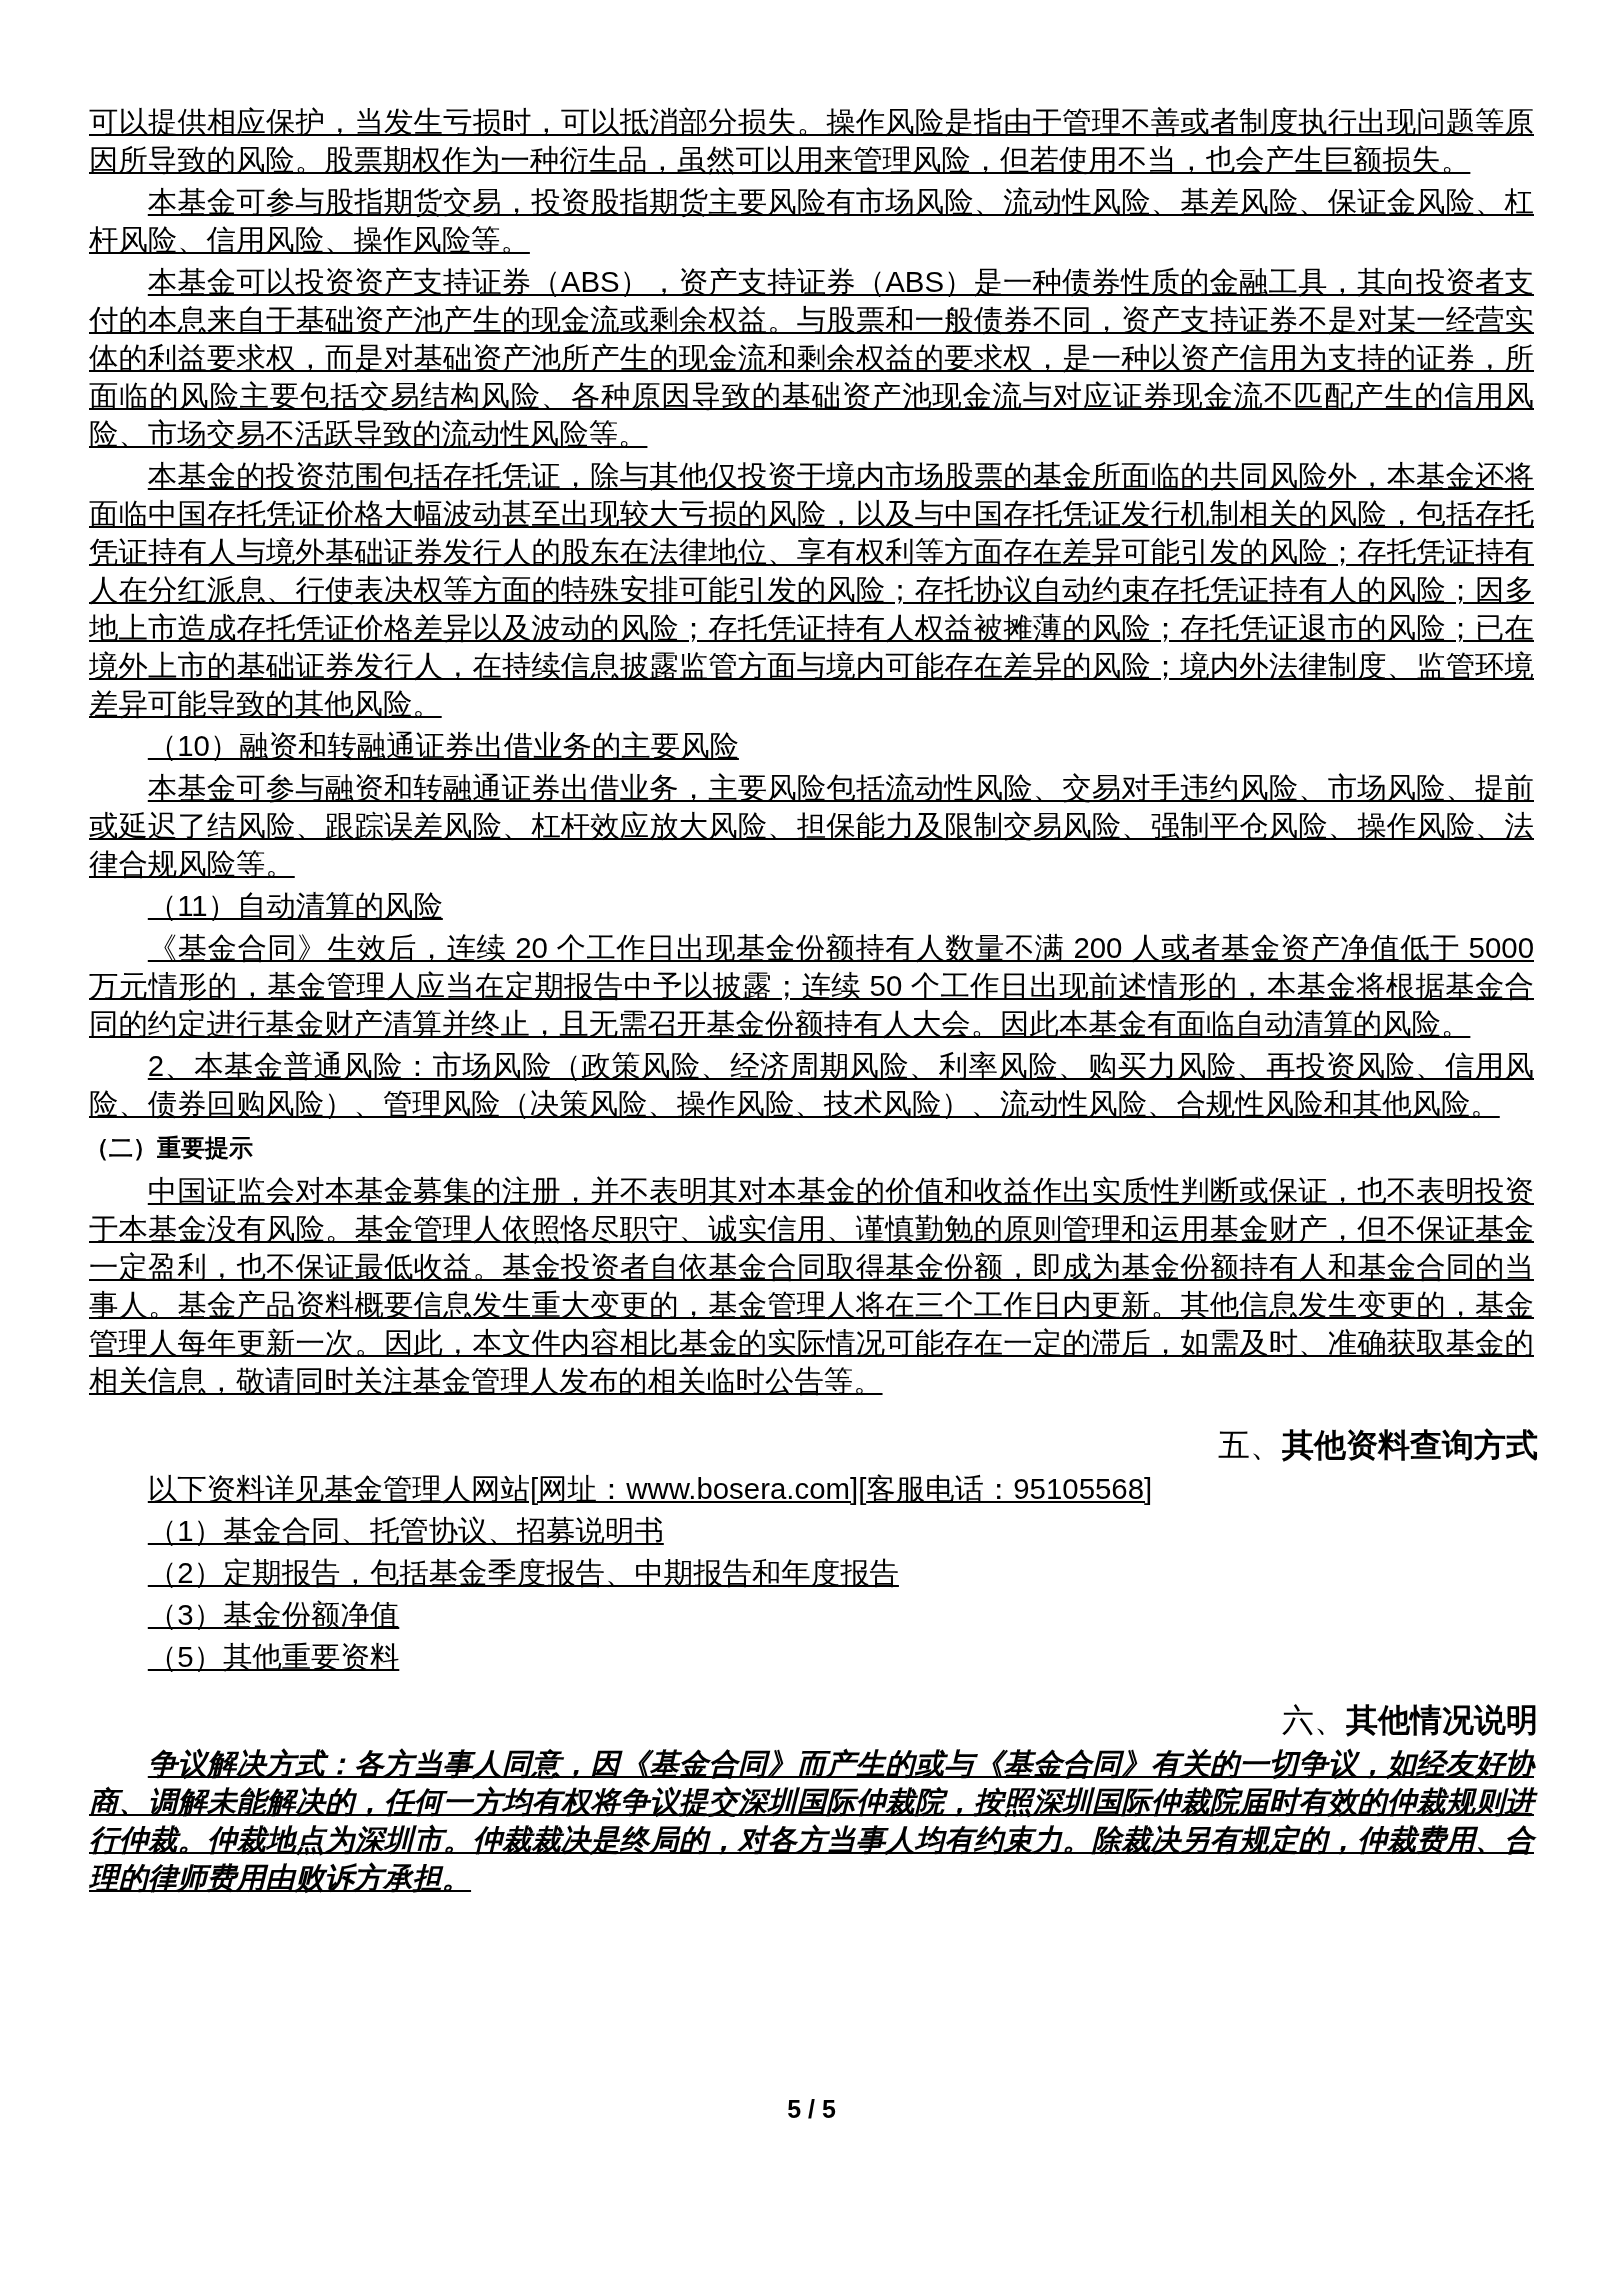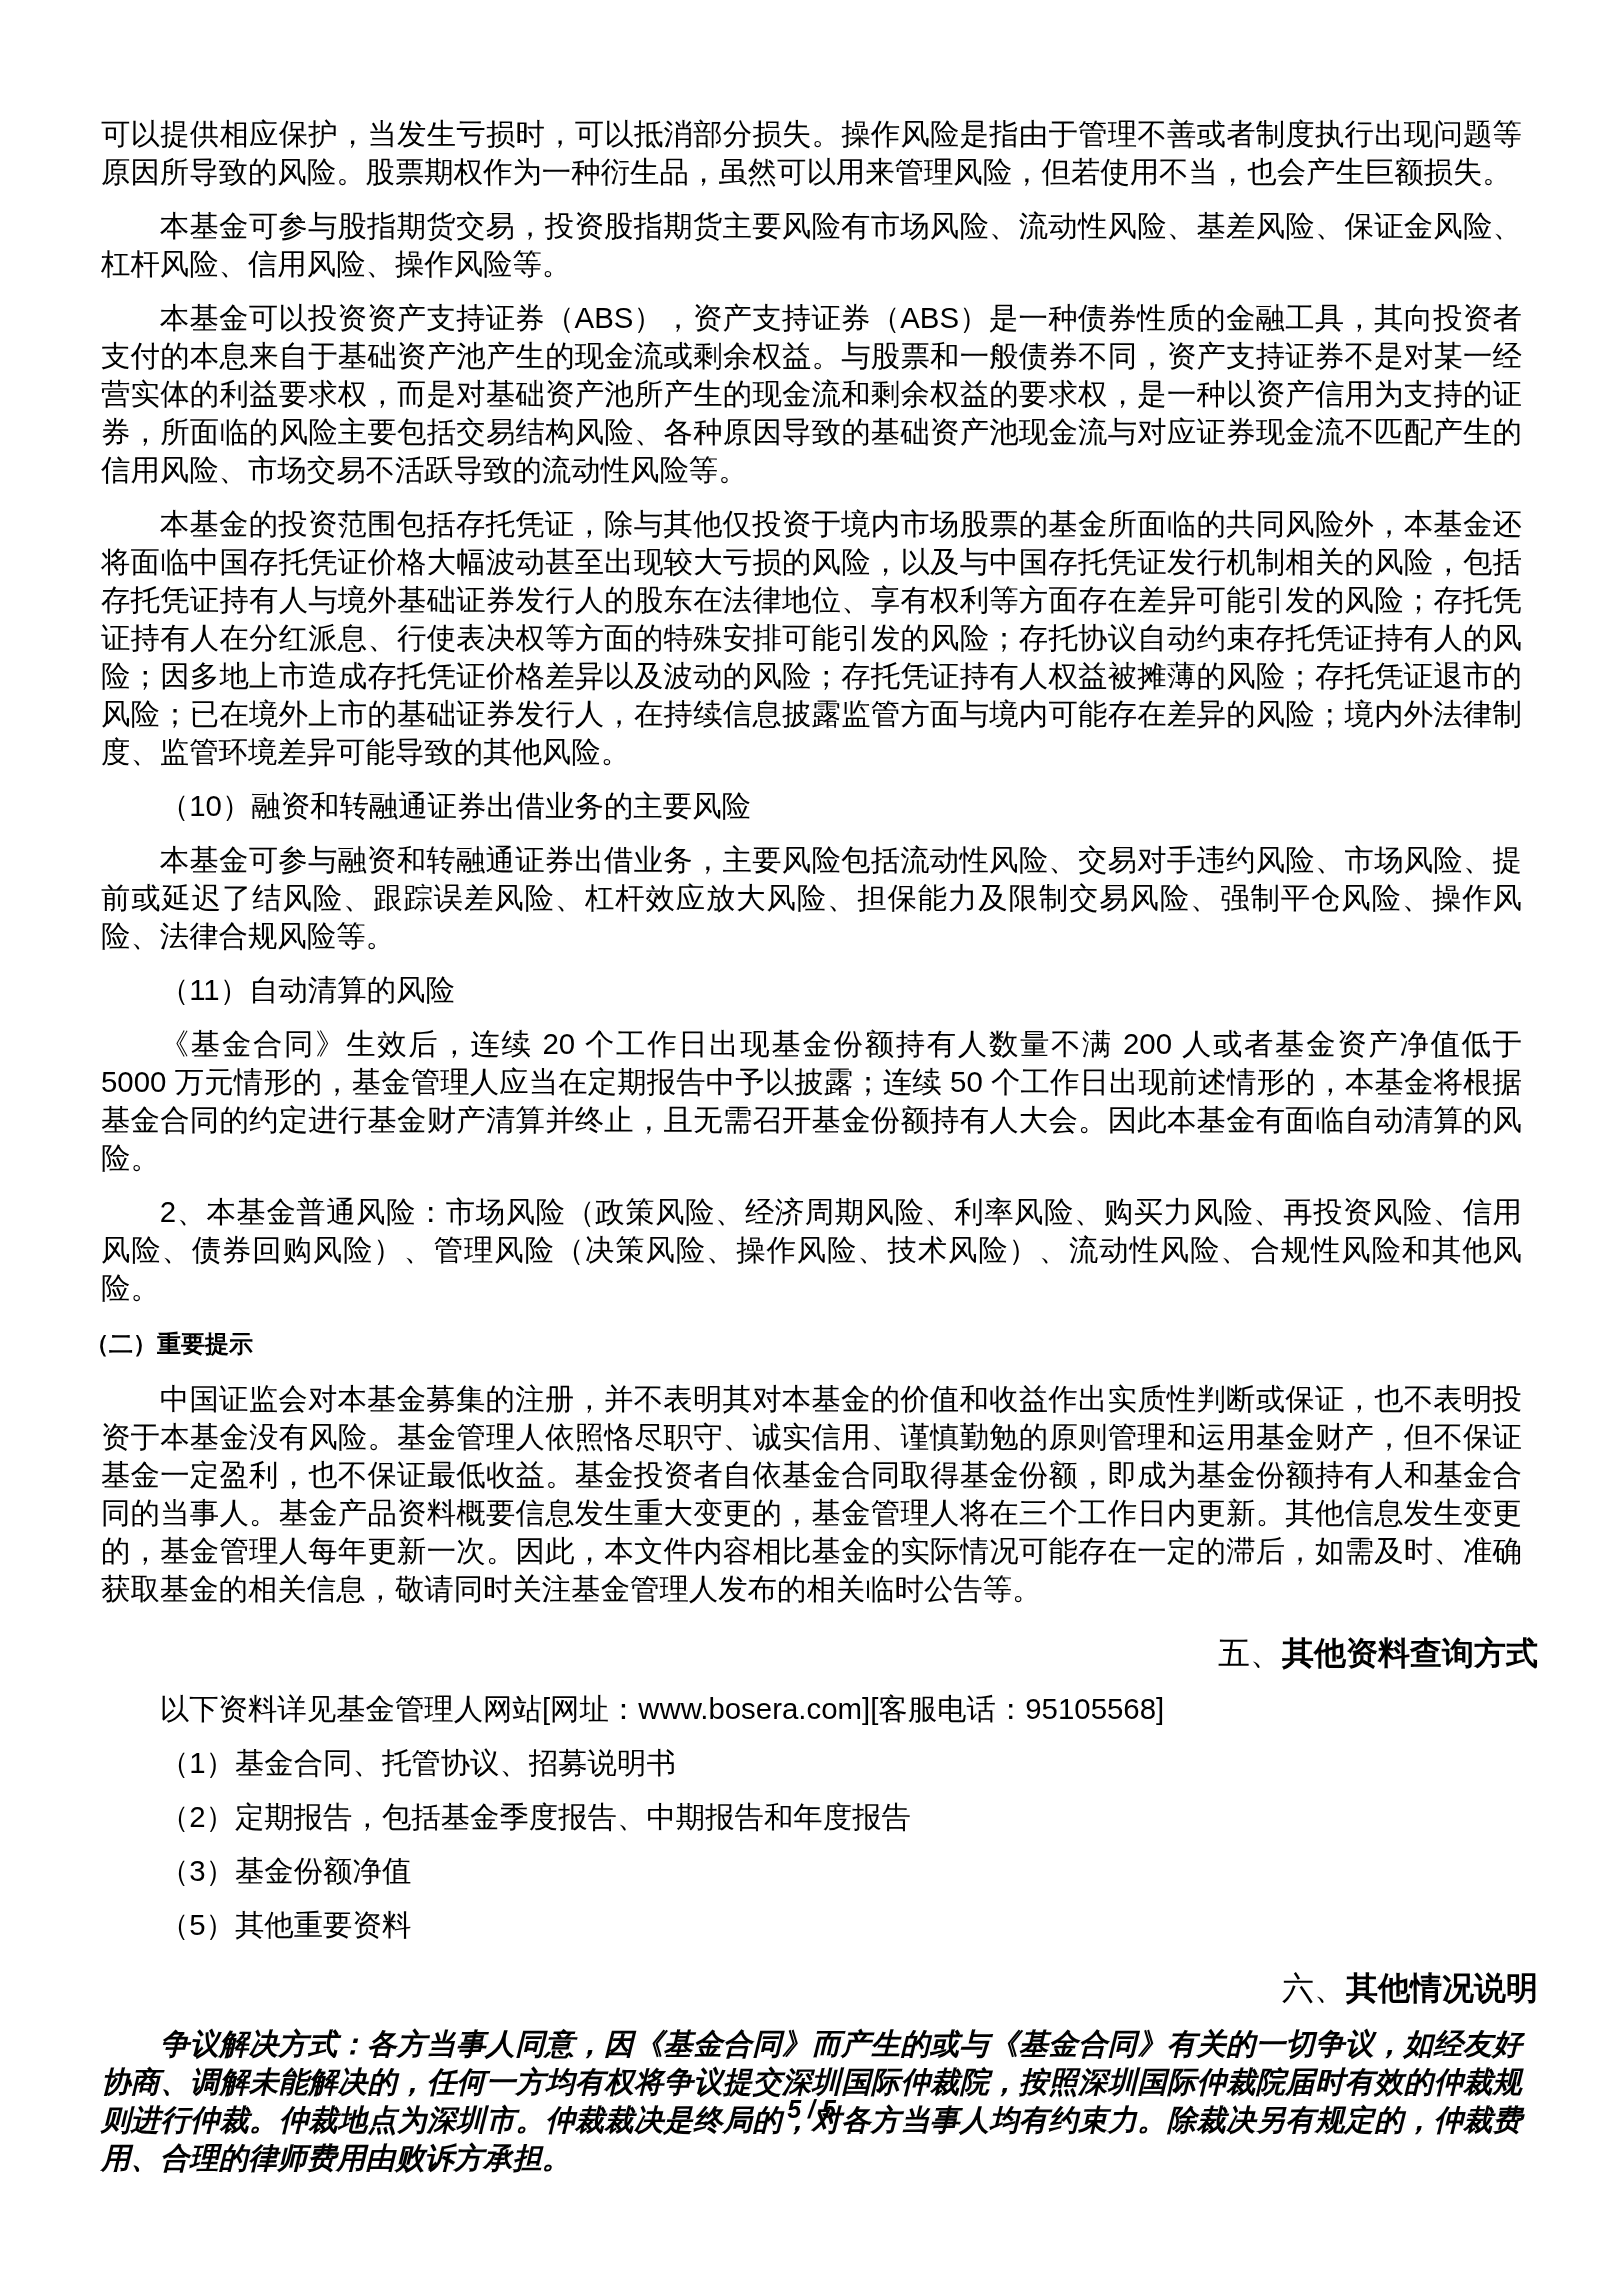--- a/index.html
+++ b/index.html
@@ -19,22 +19,23 @@
   .content {
     position: absolute;
     left: 85px;
     top: 99px;
     width: 1453px;
     font-size: 29.4px;
     line-height: 38px;
     text-align: justify;
   }
   .content p {
-    margin: 16px;
+    margin: 4px;
     text-indent: 2em;
+    text-decoration: underline;
   }
   .content p.no-indent {
     text-indent: 0;
   }
   .h-notice {
     font-size: 24px;
     font-weight: bold;
     line-height: 41px;
     margin: 1.3px 0 1.3px 0;
     text-align: left;
@@ -57,21 +58,20 @@
   }
   .footer {
     position: absolute;
     left: 0;
     width: 1623px;
     top: 2094px;
     text-align: center;
     font-size: 25px;
     font-weight: bold;
     line-height: 30px;
-    font-style: italic;
   }
 </style>
 </head>
 <body>
 
 <div class="page">
   <div class="content">
 
     <p class="no-indent">可以提供相应保护，当发生亏损时，可以抵消部分损失。操作风险是指由于管理不善或者制度执行出现问题等原因所导致的风险。股票期权作为一种衍生品，虽然可以用来管理风险，但若使用不当，也会产生巨额损失。</p>
 

